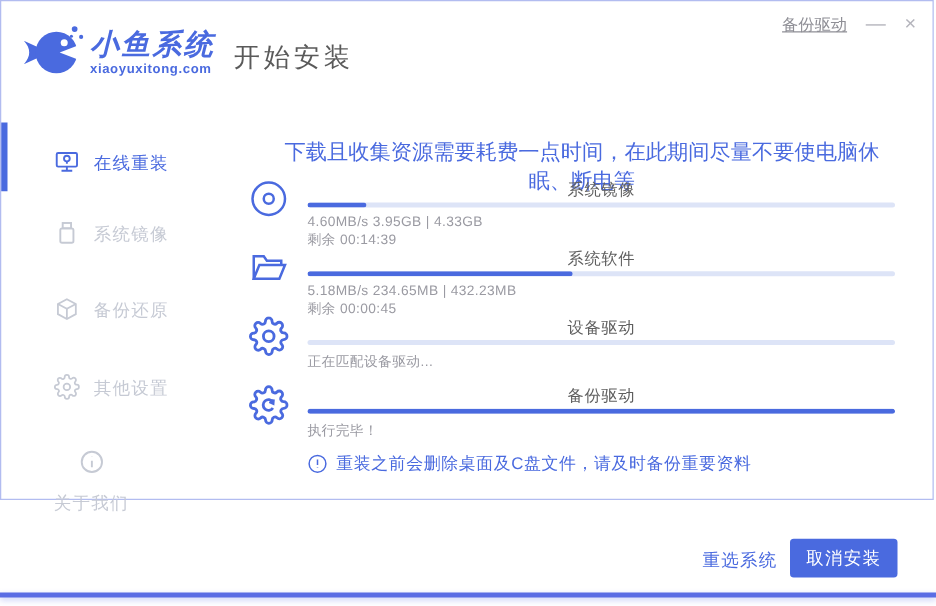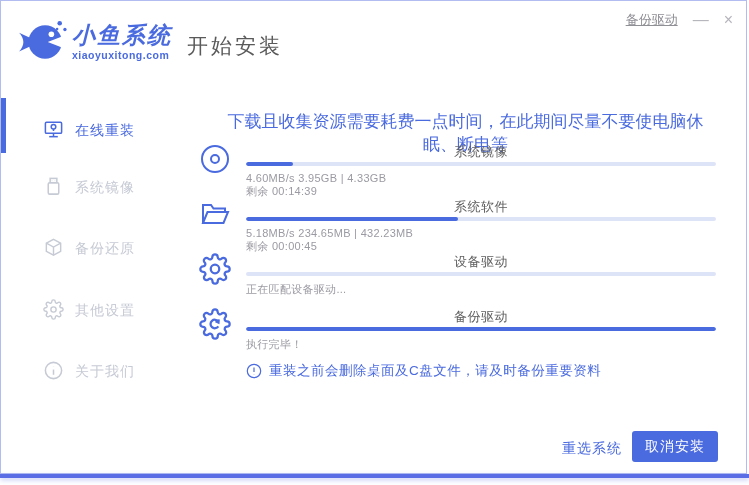--- a/index.html
+++ b/index.html
@@ -4,21 +4,21 @@
 <style>
   :root{
     --accent:#4a6adf; --track:#dde4f7; --strip:#5b6de4; --border:#b2bcf0;
   }
   *{box-sizing:border-box; margin:0; padding:0;}
   body{
     width:749px; height:485px; position:relative; overflow:hidden;
     background:#fff; font-family:"Liberation Sans","DejaVu Sans",sans-serif;
   }
   .app{
-    position:absolute; left:0; top:0; width:747px; height:474px;
+    position:absolute; left:0; top:0; width:747px; height:400px;
     border:1px solid var(--border); background:#fff;
   }
   .strip{
     position:absolute; left:0; top:474px; width:749px; height:4px;
     background:var(--strip); box-shadow:0 2px 5px rgba(91,109,228,.35);
   }
   
   .logo-fish{position:absolute; left:16px; top:16px; width:50px; height:50px;}
   .brand-block{position:absolute; left:71px; top:21px; color:var(--accent);}
   .brand-name{
@@ -41,21 +41,21 @@
   .sidebar{position:absolute; left:0; top:88px; width:180px; bottom:0;}
   .active-bar{
     position:absolute; left:0; top:9px; width:5px; height:55px; background:var(--accent);
   }
   .side-item{
     position:absolute; left:42px; height:26px; display:flex; align-items:center;
     gap:11px; color:#c6cad4; font-size:14px; letter-spacing:1px; cursor:pointer;
   }
   .side-item svg{width:21px; height:21px; flex:none;}
   .side-item.active{color:var(--accent);}
-  .si-0{top:29px;} .si-1{top:86px;} .si-2{top:147px;} .si-3{top:209px;} .si-4{top:270px;}
+  .si-0{top:29px;} .si-1{top:86px;} .si-2{top:147px;} .si-3{top:209px;} .si-4{top:270px;flex-direction:column;}
   
   .notice{
     position:absolute; left:212px; top:109px; width:505px; text-align:center;
     font-size:17px; color:var(--accent);
   }
   .tasks{position:absolute; left:198px; top:139px; width:517px;}
   .task-row{position:relative; height:55px;}
   .task-icon{position:absolute; left:0; top:3px; width:32px; height:32px; color:var(--accent);}
   .task-icon svg{width:32px; height:32px;}
   .task-main{margin-left:47px;}

